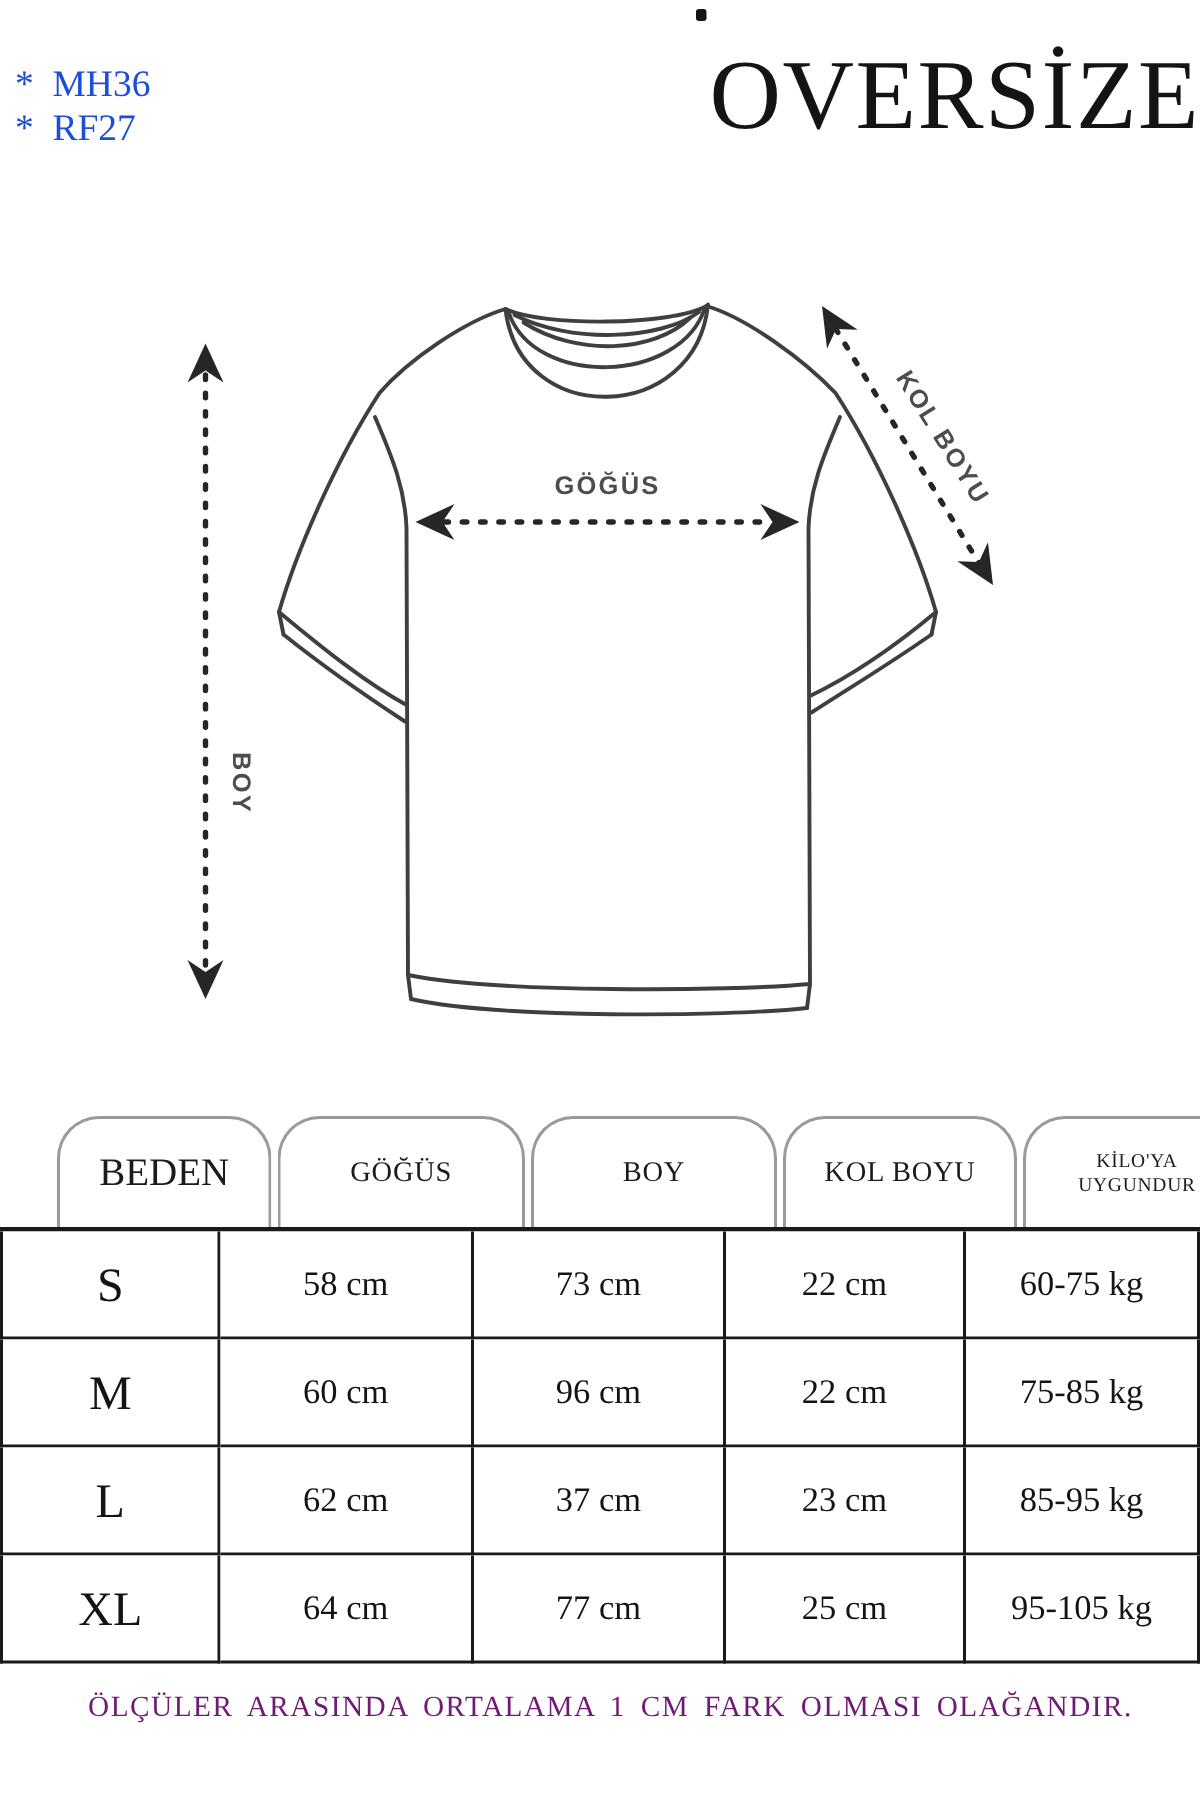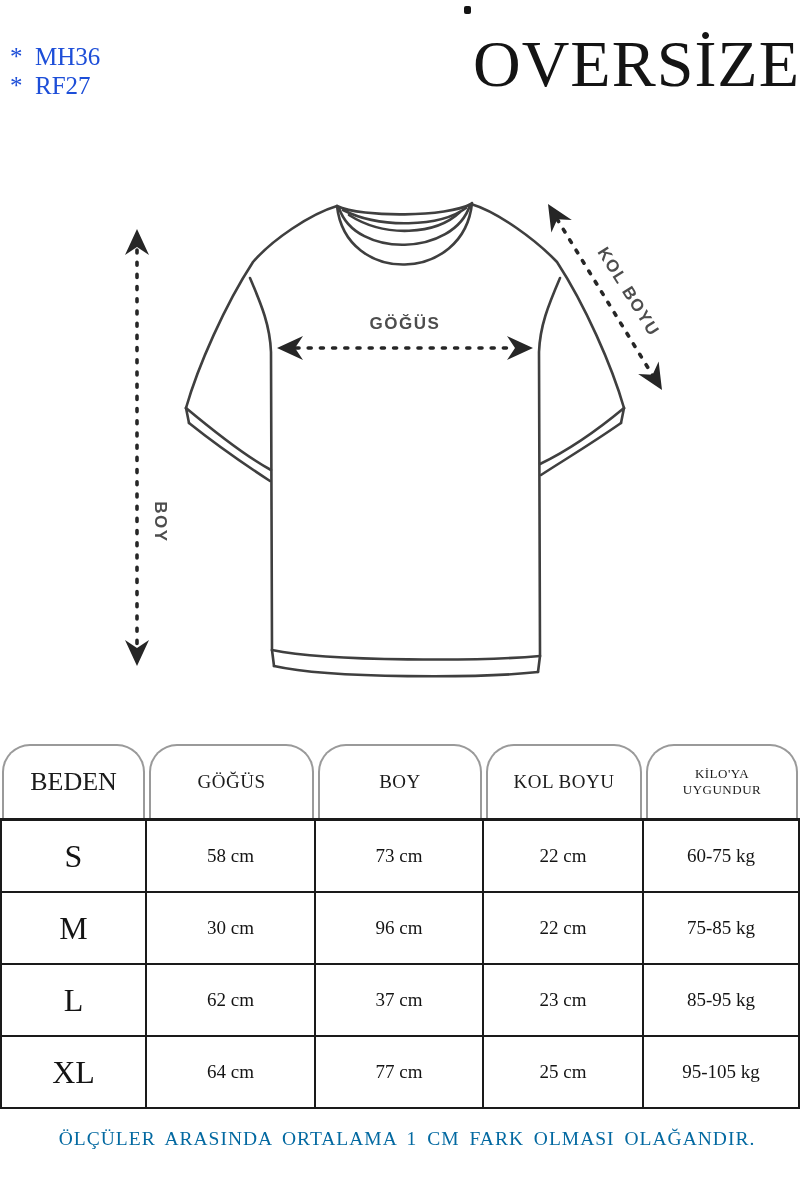--- a/index.html
+++ b/index.html
@@ -29,47 +29,48 @@
     text-align:center;
   }
   .lbl-chest{left:340px;top:314px;width:130px;}
   .lbl-length{left:128px;top:512px;width:64px;transform:rotate(90deg);}
   .lbl-sleeve{left:566px;top:282px;width:124px;transform:rotate(58deg);}
   
   .size-table{position:absolute;left:0;top:744px;width:800px;}
   .tabs-row{
     display:grid;grid-template-columns:147px 169px 168px 160px 156px;
     height:74px;
+    padding-left:36px;
   }
   .tab{
     border:2px solid #9a9a9a;border-bottom:none;
     border-radius:28px 28px 0 0;margin:0 2px;
     display:flex;align-items:center;justify-content:center;
     text-align:center;background:#fff;color:#1b1b1b;
   }
   .tab-beden{font-size:26px;}
   .tab-std{font-size:19px;letter-spacing:.5px;}
   .tab-kilo{font-size:13px;line-height:16px;letter-spacing:.5px;}
   .tab-kilo .inner{width:92px;}
   .body-grid{
     display:grid;grid-template-columns:147px 169px 168px 160px 156px;
     border-top:3px solid #1a1a1a;width:800px;box-sizing:border-box;
   }
   .trow{display:contents;}
   .cell{
     box-sizing:border-box;height:72px;
     border-right:2px solid #1a1a1a;border-bottom:2px solid #1a1a1a;
     display:flex;align-items:center;justify-content:center;
-    font-size:19px;color:#141414;background:#fff;
+    font-size:23px;color:#141414;background:#fff;
   }
   .cell.first{border-left:2px solid #1a1a1a;font-size:32px;}
   
   .footnote{
     position:absolute;left:14px;right:0;top:1128px;text-align:center;
-    font-size:19.5px;letter-spacing:1px;word-spacing:4px;color:#0369a1;
+    font-size:19.5px;letter-spacing:1px;word-spacing:4px;color:#701a75;
   }
 </style>
 </head>
 <body>
 
 <div class="title-dot"></div>
 <div class="page-title">OVERSİZE</div>
 <div class="codes"><div>*  MH36</div><div>*  RF27</div></div>
 
 <svg class="diagram-svg" width="800" height="585" viewBox="0 150 800 585">
@@ -136,21 +137,21 @@
   <div class="body-grid">
     <div class="trow">
       <div class="cell first">S</div>
       <div class="cell">58 cm</div>
       <div class="cell">73 cm</div>
       <div class="cell">22  cm</div>
       <div class="cell">60-75 kg</div>
     </div>
     <div class="trow">
       <div class="cell first">M</div>
-      <div class="cell">30 cm</div>
+      <div class="cell">60 cm</div>
       <div class="cell">96 cm</div>
       <div class="cell">22 cm</div>
       <div class="cell">75-85 kg</div>
     </div>
     <div class="trow">
       <div class="cell first">L</div>
       <div class="cell">62 cm</div>
       <div class="cell">37 cm</div>
       <div class="cell">23 cm</div>
       <div class="cell">85-95 kg</div>

